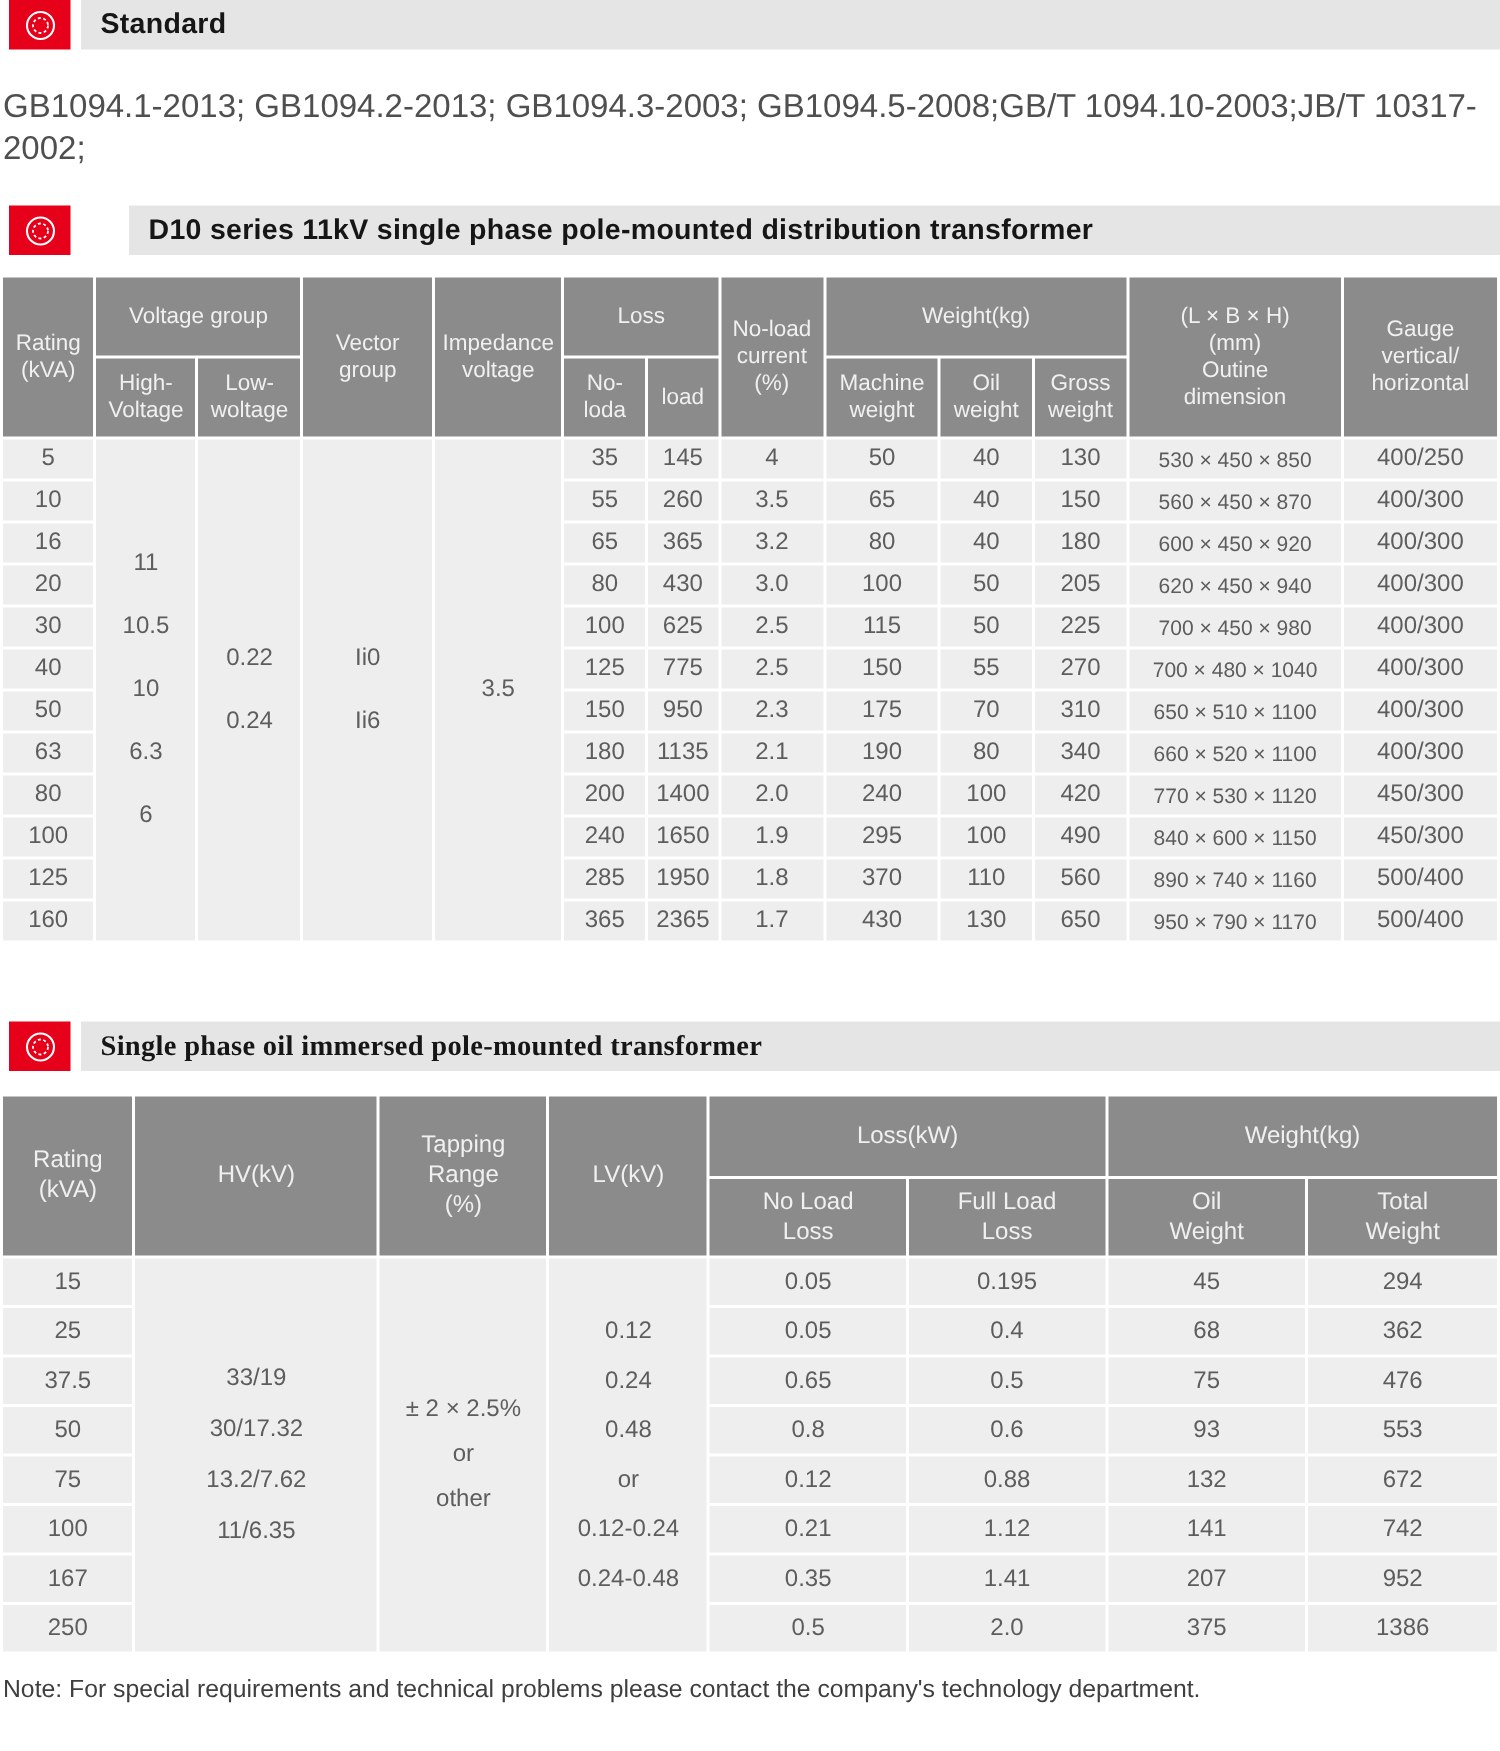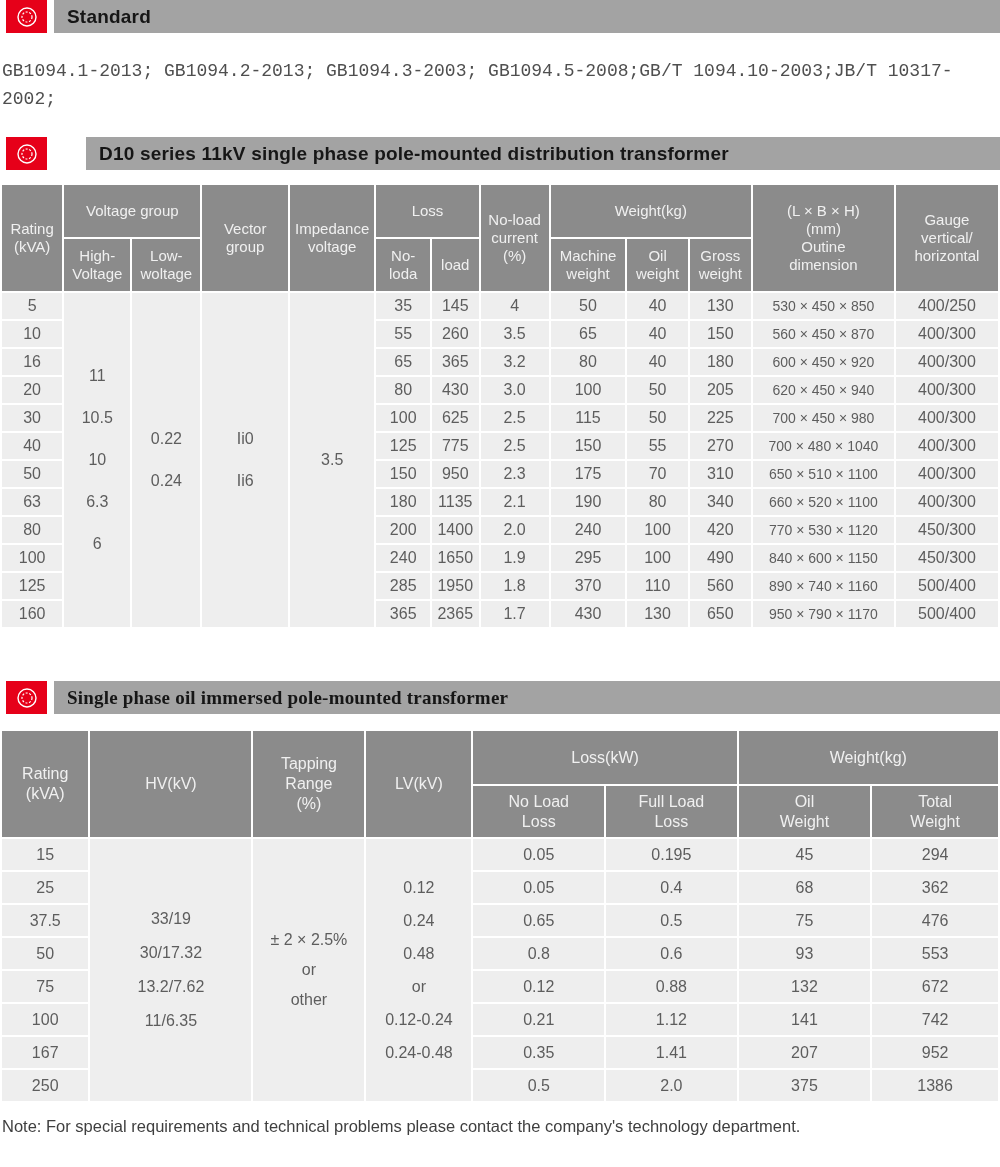--- a/index.html
+++ b/index.html
@@ -12,30 +12,30 @@
   }
 
   
   .section-bar { display: flex; height: 33px; align-items: stretch; }
   .bar-icon {
     width: 41px; min-width: 41px; margin-left: 6px;
     background: #e60019;
     display: flex; align-items: center; justify-content: center;
   }
   .bar-title {
-    flex: 1; margin-left: 7px; background: #a3a3a3;
+    flex: 1; margin-left: 7px; background: #e5e5e5;
     display: flex; align-items: center; padding-left: 13px;
     font-size: 19px; font-weight: bold; color: #161616; letter-spacing: 0.2px;
   }
   #bar-standard { margin-top: 0; }
   #bar-d10 { margin-top: 24px; gap: 32px; }
   #bar-single { margin-top: 52px; font-family: Liberation Serif, serif; }
 
   
-  .standards { margin: 24px 0 0 2px; font-size: 18px; line-height: 28px; color: #4f4f4f; font-family: Liberation Mono, monospace; }
+  .standards { margin: 24px 0 0 2px; font-size: 22px; line-height: 28px; color: #4f4f4f; }
 
   
   table {
     border-collapse: separate; border-spacing: 2px;
     width: 1000px; table-layout: fixed;
   }
   .t1 { margin-top: 13px; }
   .t2 { margin-top: 15px; }
   th {
     background: #8b8b8b; color: #f0f0f0; font-weight: normal;

